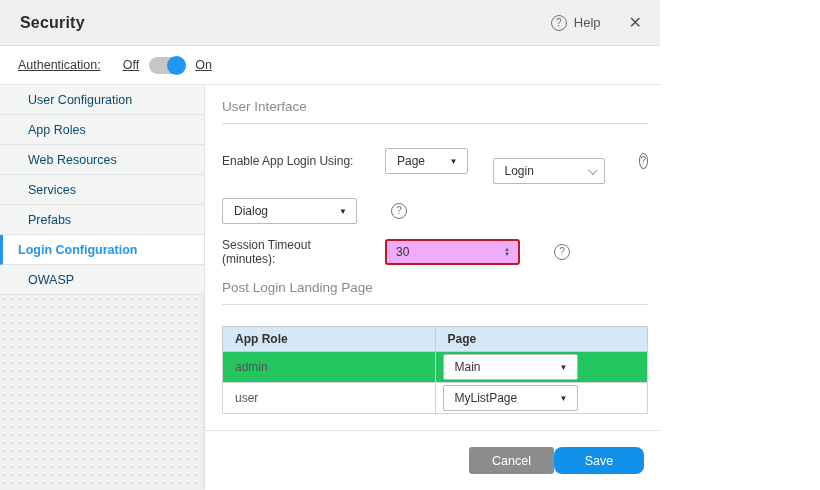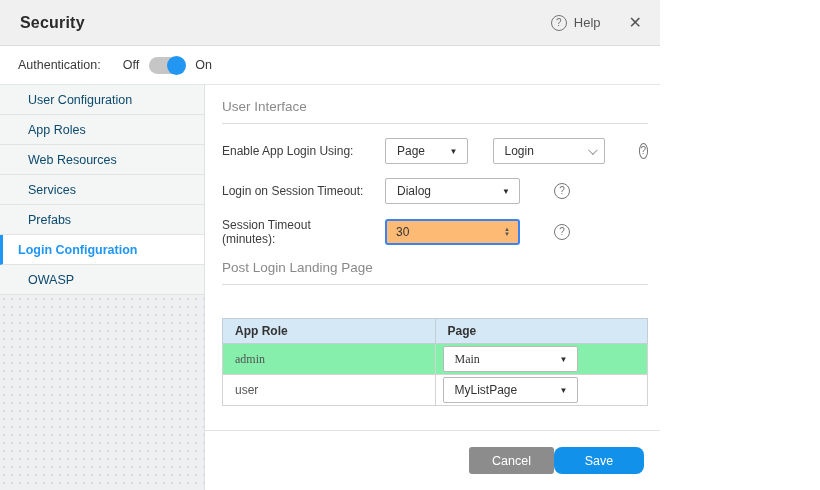--- a/index.html
+++ b/index.html
@@ -29,21 +29,21 @@
     font-size: 10px; color: #757575; line-height: 1;
   }
   .help-text { font-size: 13px; color: #555; }
   .close-x { font-size: 16px; color: #555; cursor: pointer; line-height: 1; }
 
   
   .auth-row {
     height: 39px; flex: 0 0 39px;
     background: #fff; border-bottom: 1px solid #e3e7e7;
     display: flex; align-items: center;
-    padding: 0 18px; font-size: 12.5px; color: #3a3a3a;
+    padding: 0 18px; font-size: 12.5px; color: #3a3a3a; text-decoration: underline;
   }
   .auth-row .auth-label { margin-right: 22px; }
   .auth-row .off-label, .auth-row .on-label { color: #3a3a3a; }
   .toggle {
     position: relative; width: 36px; height: 17px; margin: 0 10px;
     background: #c6c6c6; border-radius: 9px; cursor: pointer;
   }
   .toggle .knob {
     position: absolute; right: -1px; top: -1px;
     width: 19px; height: 19px; border-radius: 50%;
@@ -87,56 +87,56 @@
   .field-row { display: flex; align-items: center; margin-top: 14px; gap: 20px; }
   .field-row .field-label { width: 143px; flex: 0 0 143px; font-size: 12px; color: #3c3c3c; }
 
   .selectbox {
     height: 26px; border: 1px solid #b9b9b9; border-radius: 2px; background: #fff;
     display: flex; align-items: center; justify-content: space-between;
     padding: 0 9px 0 11px; font-size: 12px; color: #333; cursor: pointer;
   }
   .selectbox .caret { font-size: 8px; color: #2b2b2b; margin-left: 8px; }
   .w135 { width: 135px; }
-  .w190 { width: 190px; margin-left: 5px; }
+  .w190 { width: 190px; margin-left: 5px; margin-top: 20px; }
   .chevron {
     width: 7px; height: 7px; border-right: 1.5px solid #9a9a9a; border-bottom: 1.5px solid #9a9a9a;
     transform: rotate(45deg) translateY(-2px); margin-left: 8px;
   }
   .field-help { margin-left: 14px; cursor: pointer; }
 
   .numberbox {
     width: 135px; height: 26px;
-    border: 2px solid #3b82f6; border-radius: 3px; background: #fdba74;
+    border: 2px solid #b91c1c; border-radius: 3px; background: #f0abfc;
     display: flex; align-items: center; justify-content: space-between;
     padding: 0 8px 0 9px;
   }
   .numberbox input {
     border: none; outline: none; width: 80px; font-size: 12px; color: #333;
     font-family: "Liberation Sans", sans-serif; background: transparent;
   }
   .spinner { display: flex; flex-direction: column; align-items: center; cursor: pointer; }
   .spinner span { font-size: 6px; color: #555; line-height: 5px; }
 
   
   .landing-table {
-    width: 100%; margin-top: 33px;
+    width: 100%; margin-top: 21px;
     border-collapse: collapse; border: 1px solid #c9c9c9;
     font-size: 12px;
   }
   .landing-table th {
     background: #d5e8f6; text-align: left; font-weight: 700; color: #333;
     height: 25px; padding: 0 0 0 12px; border: 1px solid #c3cdd4;
     width: 50%;
   }
   .landing-table td {
     height: 30px; padding: 0 0 0 12px; color: #555;
     border: 1px solid #d4d4d4;
   }
-  .landing-table tr.alt td { background: #86efac; font-family: Liberation Serif, serif; }
+  .landing-table tr.alt td { background: #22c55e; }
   .cell-select { margin: 2px 0 2px -5px; background: #fff; }
 
   
   .footer {
     flex: 0 0 60px; border-top: 1px solid #e2e2e2;
     display: flex; align-items: center; justify-content: flex-end;
     padding-right: 16px; gap: 0;
   }
   .btn {
     min-width: 85px; height: 27px; border: none; border-radius: 3px;
@@ -198,21 +198,20 @@
             <span class="caret">▼</span>
           </div>
           <div class="selectbox w190">
             <span>Login</span>
             <span class="chevron"></span>
           </div>
           <span class="qcircle field-help">?</span>
         </div>
 
         <div class="field-row">
-          <span class="field-label">Login on Session Timeout:</span>
           <div class="selectbox w135">
             <span>Dialog</span>
             <span class="caret">▼</span>
           </div>
           <span class="qcircle field-help">?</span>
         </div>
 
         <div class="field-row">
           <span class="field-label">Session Timeout (minutes):</span>
           <div class="numberbox">

